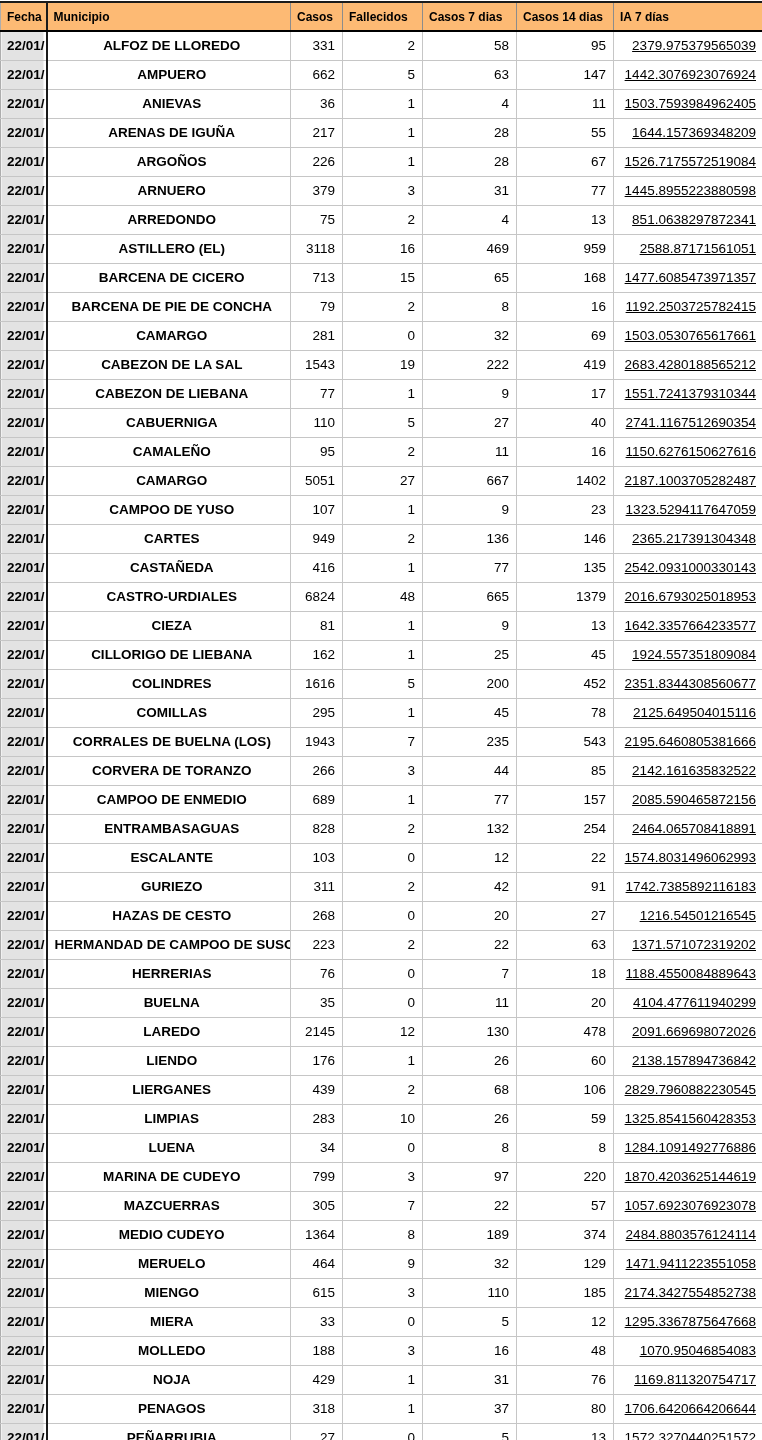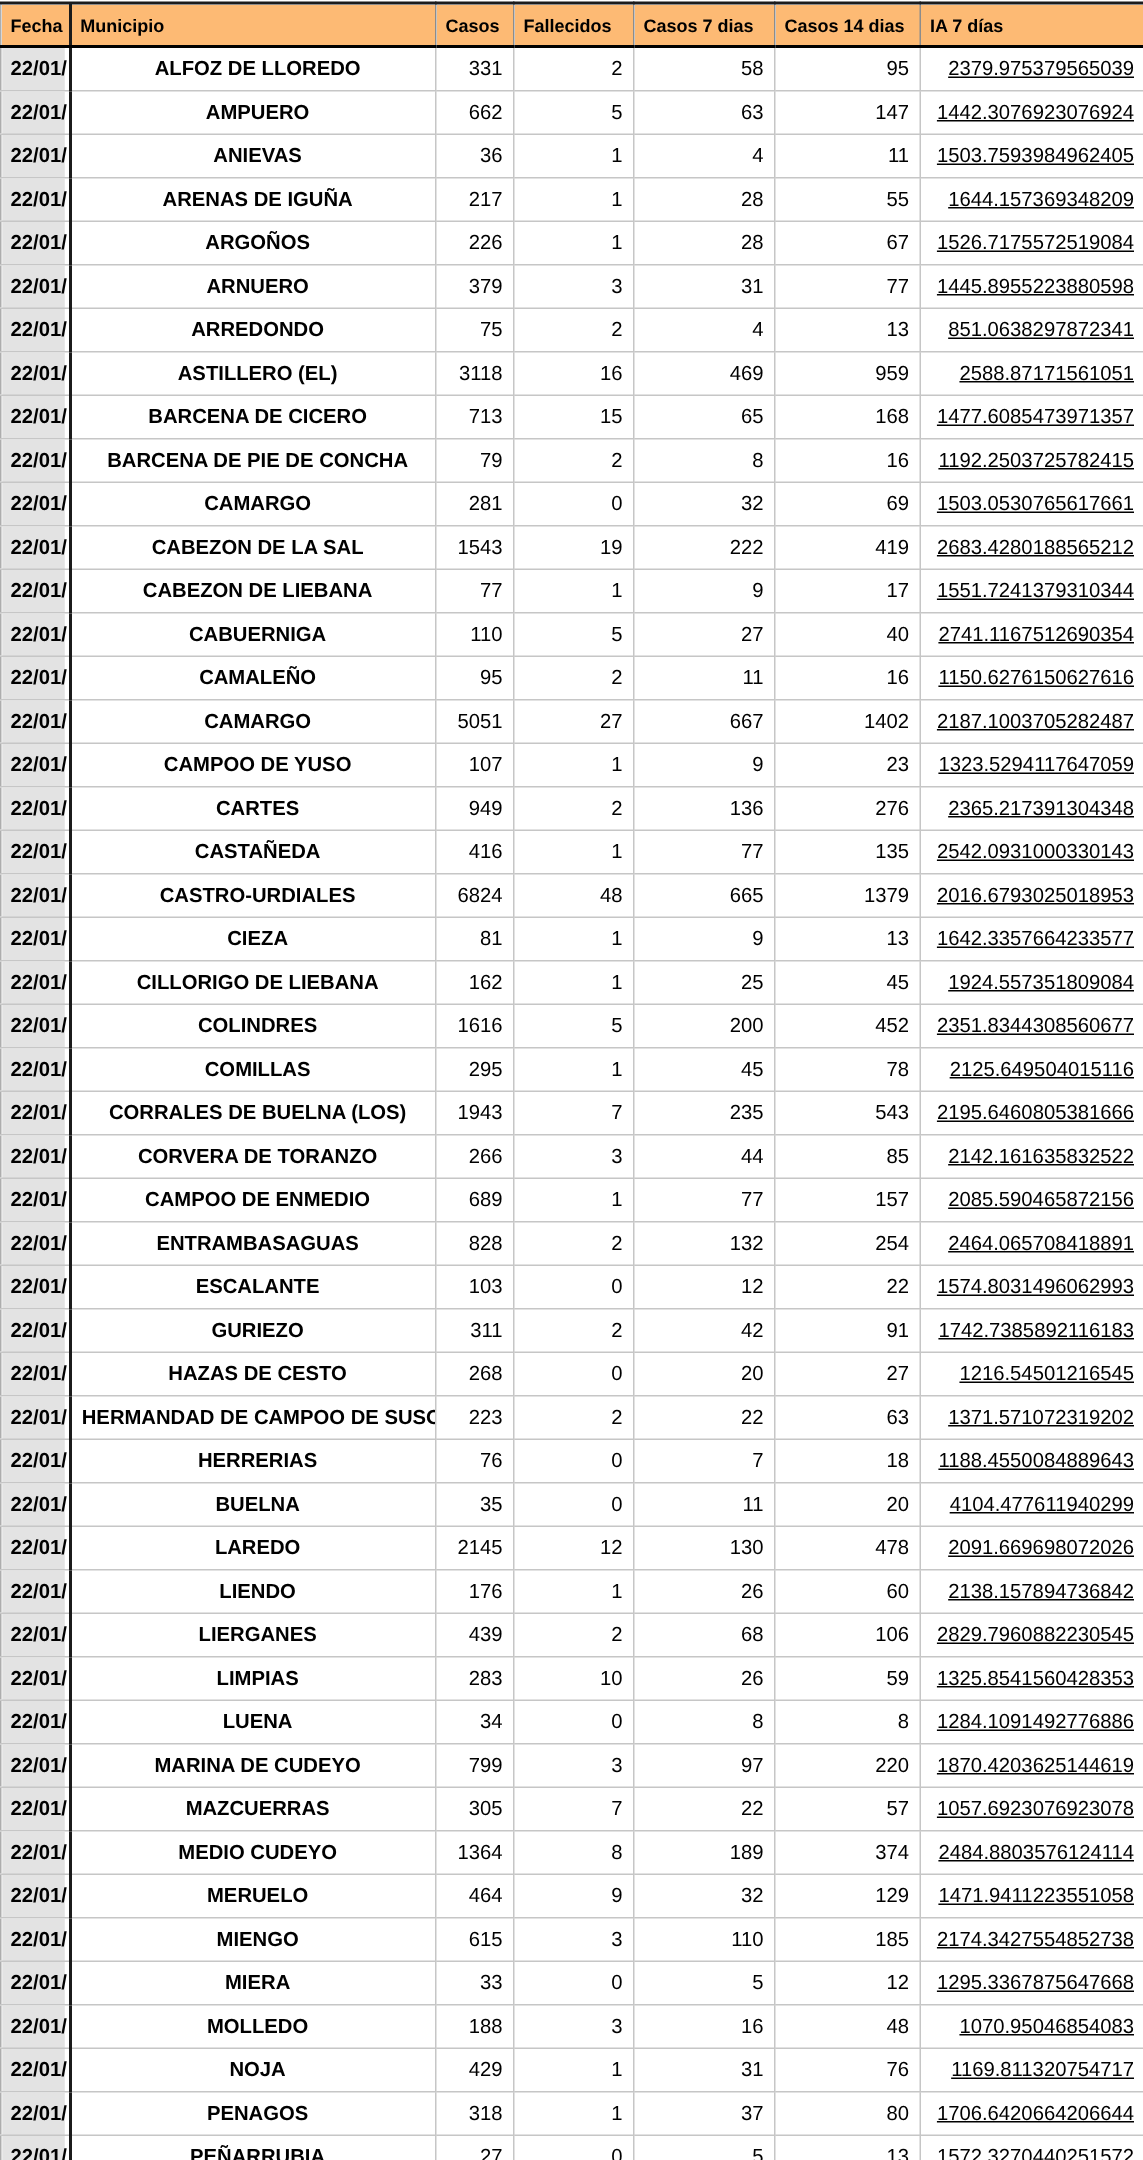--- a/index.html
+++ b/index.html
@@ -254,21 +254,21 @@
     <td class="num">9</td>
     <td class="num">23</td>
     <td class="ia">1323.5294117647059</td>
   </tr>
       <tr>
     <td class="fecha">22/01/</td>
     <td class="municipio">CARTES</td>
     <td class="num">949</td>
     <td class="num">2</td>
     <td class="num">136</td>
-    <td class="num">276</td>
+    <td class="num">146</td>
     <td class="ia">2365.217391304348</td>
   </tr>
       <tr>
     <td class="fecha">22/01/</td>
     <td class="municipio">CASTAÑEDA</td>
     <td class="num">416</td>
     <td class="num">1</td>
     <td class="num">77</td>
     <td class="num">135</td>
     <td class="ia">2542.0931000330143</td>

